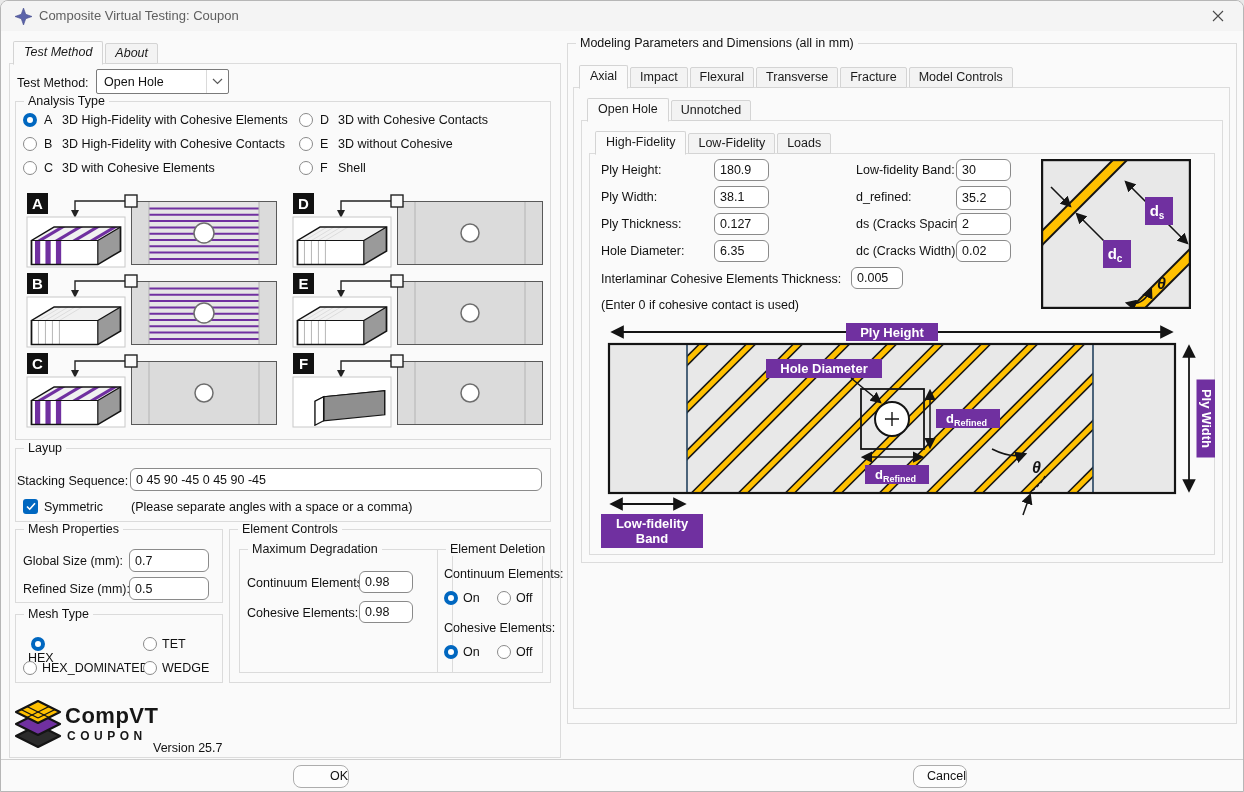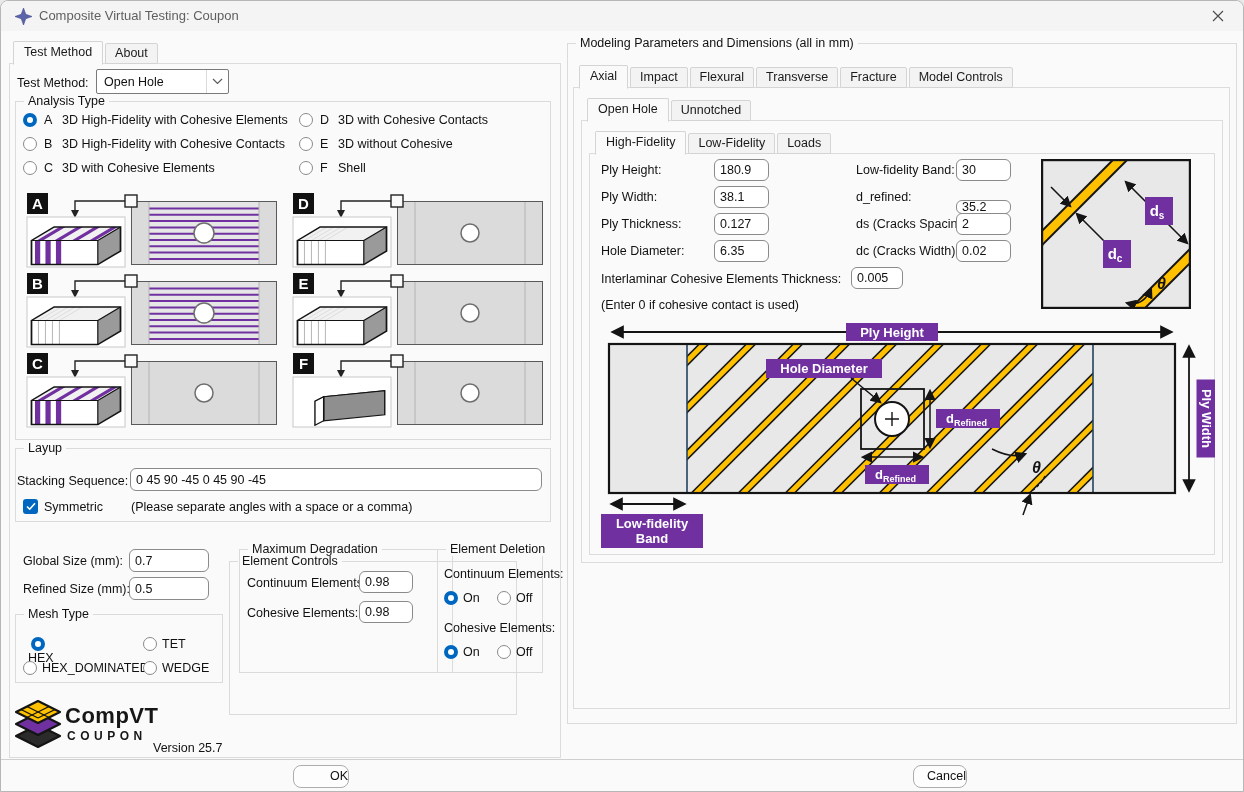--- a/index.html
+++ b/index.html
@@ -52,21 +52,21 @@
     </span>
     <span class="title-text">Composite Virtual Testing: Coupon</span>
     <span class="close-btn">
       <svg width="12" height="12" viewBox="0 0 12 12">
           <path d="M1,1 L11,11 M11,1 L1,11" stroke="#4a4a4a" stroke-width="1.1"></path>
         </svg>
     </span>
   </div>
 
   <div class="frame" style="left:8px;top:62px;width:552px;height:695px;"></div>
-  <div class="tabs" id="left-tabs" style="left:12px;top:40px;">
+  <div class="tabs" id="left-tabs" style="left:12px;top:40px;font-style:italic;">
       <div class="tab active">Test Method</div>
       <div class="tab">About</div>
     </div>
 
   <div class="lbl" style="left:16px;top:75px;">Test Method:</div>
   <div class="combo" style="left:95px;top:68px;width:133px;height:25px;">
     <span class="combo-text">Open Hole</span>
     <span class="combo-btn">
       <svg width="11" height="7" viewBox="0 0 11 7">
           <path d="M1,1 L5.5,5.5 L10,1" fill="none" stroke="#5a5a5a" stroke-width="1.2"></path>
@@ -300,20 +300,23 @@
   <div class="lbl" style="left:16px;top:473px;">Stacking Sequence:</div>
   <input class="inp" style="left: 129px; top: 467px; width: 412px; height: 23px;" value="0 45 90 -45 0 45 90 -45">
   <span class="cb" style="left:22px;top:498px;">
     <svg width="10" height="9" viewBox="0 0 10 9">
         <path d="M1,4.5 L3.7,7.2 L9,1.2" fill="none" stroke="#fff" stroke-width="1.6"></path>
       </svg>
   </span>
   <div class="lbl" style="left:43px;top:499px;">Symmetric</div>
   <div class="lbl" style="left:130px;top:499px;">(Please separate angles with a space or a comma)</div>
 
+  <div class="grp" style="left:14px;top:528px;width:208px;height:74px;">
+    <span class="grp-title">Mesh Properties</span>
+  </div>
   <div class="lbl" style="left:22px;top:553px;">Global Size (mm):</div>
   <input class="inp" style="left: 128px; top: 548px; width: 80px; height: 23px;" value="0.7">
   <div class="lbl" style="left:22px;top:581px;">Refined Size (mm):</div>
   <input class="inp" style="left: 128px; top: 576px; width: 80px; height: 23px;" value="0.5">
 
   <div class="grp" style="left:14px;top:613px;width:208px;height:69px;">
     <span class="grp-title">Mesh Type</span>
   </div>
   <div class="abs" id="mesh-type-radios" style="left:22px;top:630px;width:196px;height:48px;z-index:3;">
       <div class="radio-row" style="left: 0px; top: 6px; flex-direction: column;">
@@ -327,21 +330,21 @@
       <div class="radio-row" style="left: 0px; top: 30px;">
         <span class="rb"></span>
         <span class="rb-lbl">HEX_DOMINATED</span>
       </div>
       <div class="radio-row" style="left: 120px; top: 30px;">
         <span class="rb"></span>
         <span class="rb-lbl">WEDGE</span>
       </div>
     </div>
 
-  <div class="grp" style="left:228px;top:528px;width:288px;height:154px;margin-top:32px;">
+  <div class="grp" style="left:228px;top:528px;width:322px;height:154px;">
     <span class="grp-title">Element Controls</span>
   </div>
   <div class="grp" style="left:238px;top:548px;width:214px;height:124px;">
     <span class="grp-title" style="background:#FAFAFA;">Maximum Degradation</span>
   </div>
   <div class="lbl" style="left:246px;top:575px;">Continuum Elements:</div>
   <input class="inp" style="left: 358px; top: 570px; width: 54px; height: 22px;" value="0.98">
   <div class="lbl" style="left:246px;top:605px;">Cohesive Elements:</div>
   <input class="inp" style="left: 358px; top: 600px; width: 54px; height: 22px;" value="0.98">
   <div class="grp" style="left:436px;top:548px;width:106px;height:124px;">
@@ -538,18 +541,18 @@
     <input class="inp" value="180.9" style="left: 713px; top: 158px; width: 55px; height: 22px;">
     <div class="lbl" style="left: 600px; top: 189px;">Ply Width:</div>
     <input class="inp" value="38.1" style="left: 713px; top: 185px; width: 55px; height: 22px;">
     <div class="lbl" style="left: 600px; top: 216px;">Ply Thickness:</div>
     <input class="inp" value="0.127" style="left: 713px; top: 212px; width: 55px; height: 22px;">
     <div class="lbl" style="left: 600px; top: 243px;">Hole Diameter:</div>
     <input class="inp" value="6.35" style="left: 713px; top: 239px; width: 55px; height: 22px;">
     <div class="lbl" style="left: 855px; top: 162px;">Low-fidelity Band:</div>
     <input class="inp" value="30" style="left: 955px; top: 158px; width: 55px; height: 22px;">
     <div class="lbl" style="left: 855px; top: 189px;">d_refined:</div>
-    <input class="inp" value="35.2" style="left: 955px; top: 199px; width: 55px; height: 14px;">
+    <input class="inp" value="35.2" style="left: 955px; top: 185px; width: 55px; height: 24px;">
     <div class="lbl" style="left: 855px; top: 216px;">ds (Cracks Spacing):</div>
     <input class="inp" value="2" style="left: 955px; top: 212px; width: 55px; height: 22px;">
     <div class="lbl" style="left: 855px; top: 243px;">dc (Cracks Width):</div>
     <input class="inp" value="0.02" style="left: 955px; top: 239px; width: 55px; height: 22px;">
   </div>
 
 </body></html>

